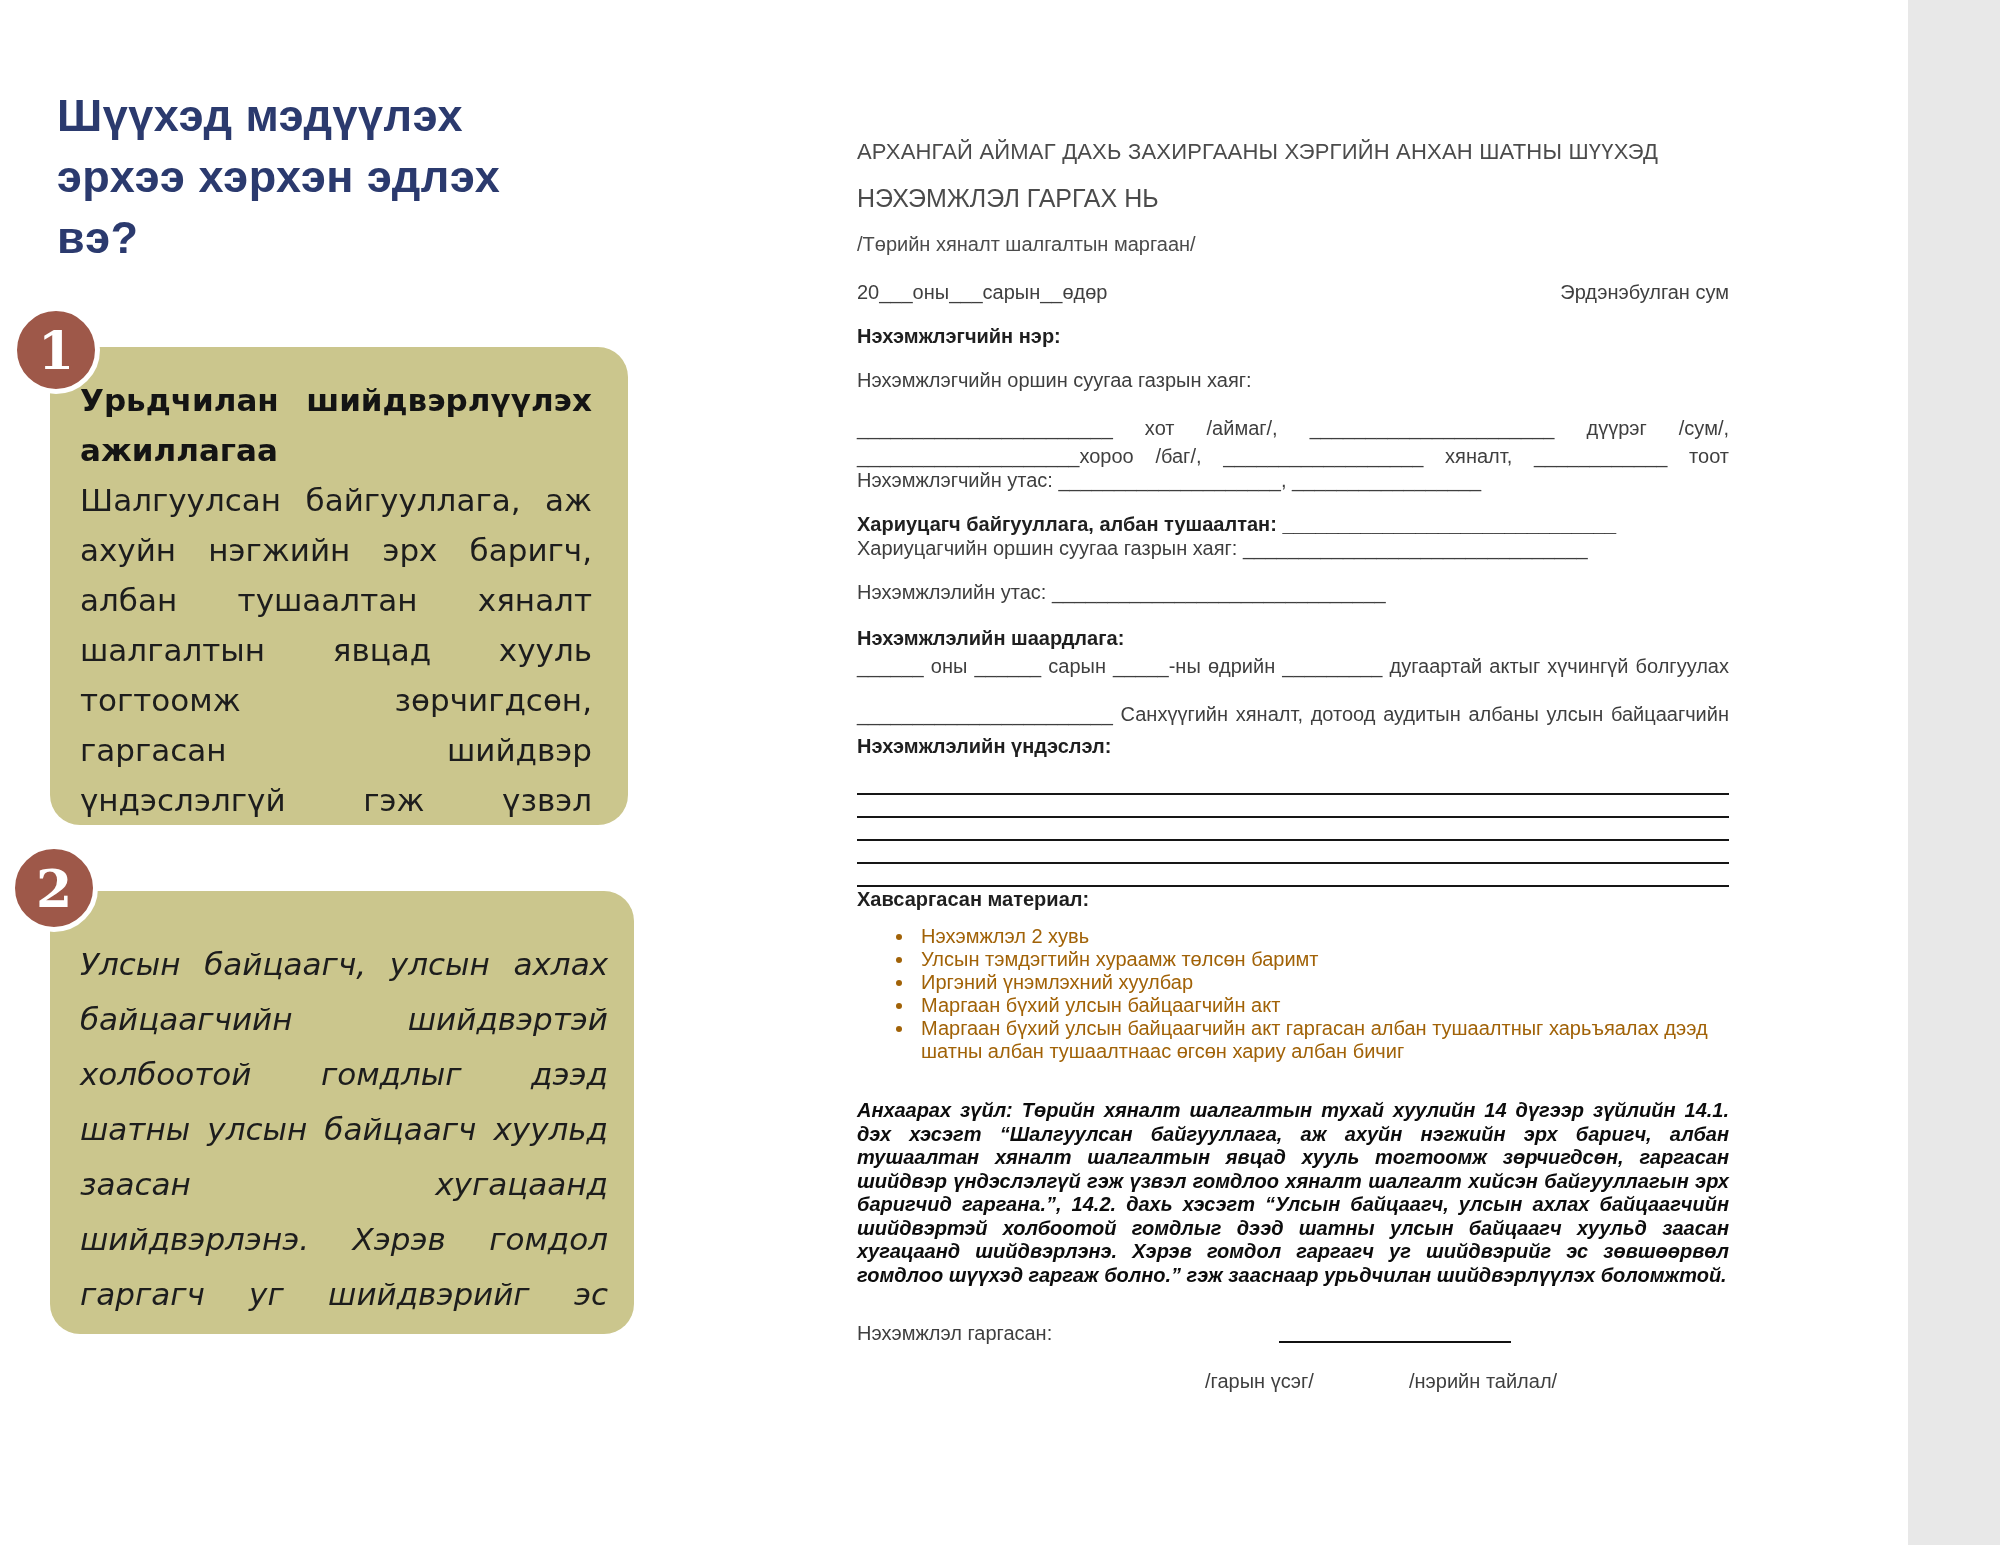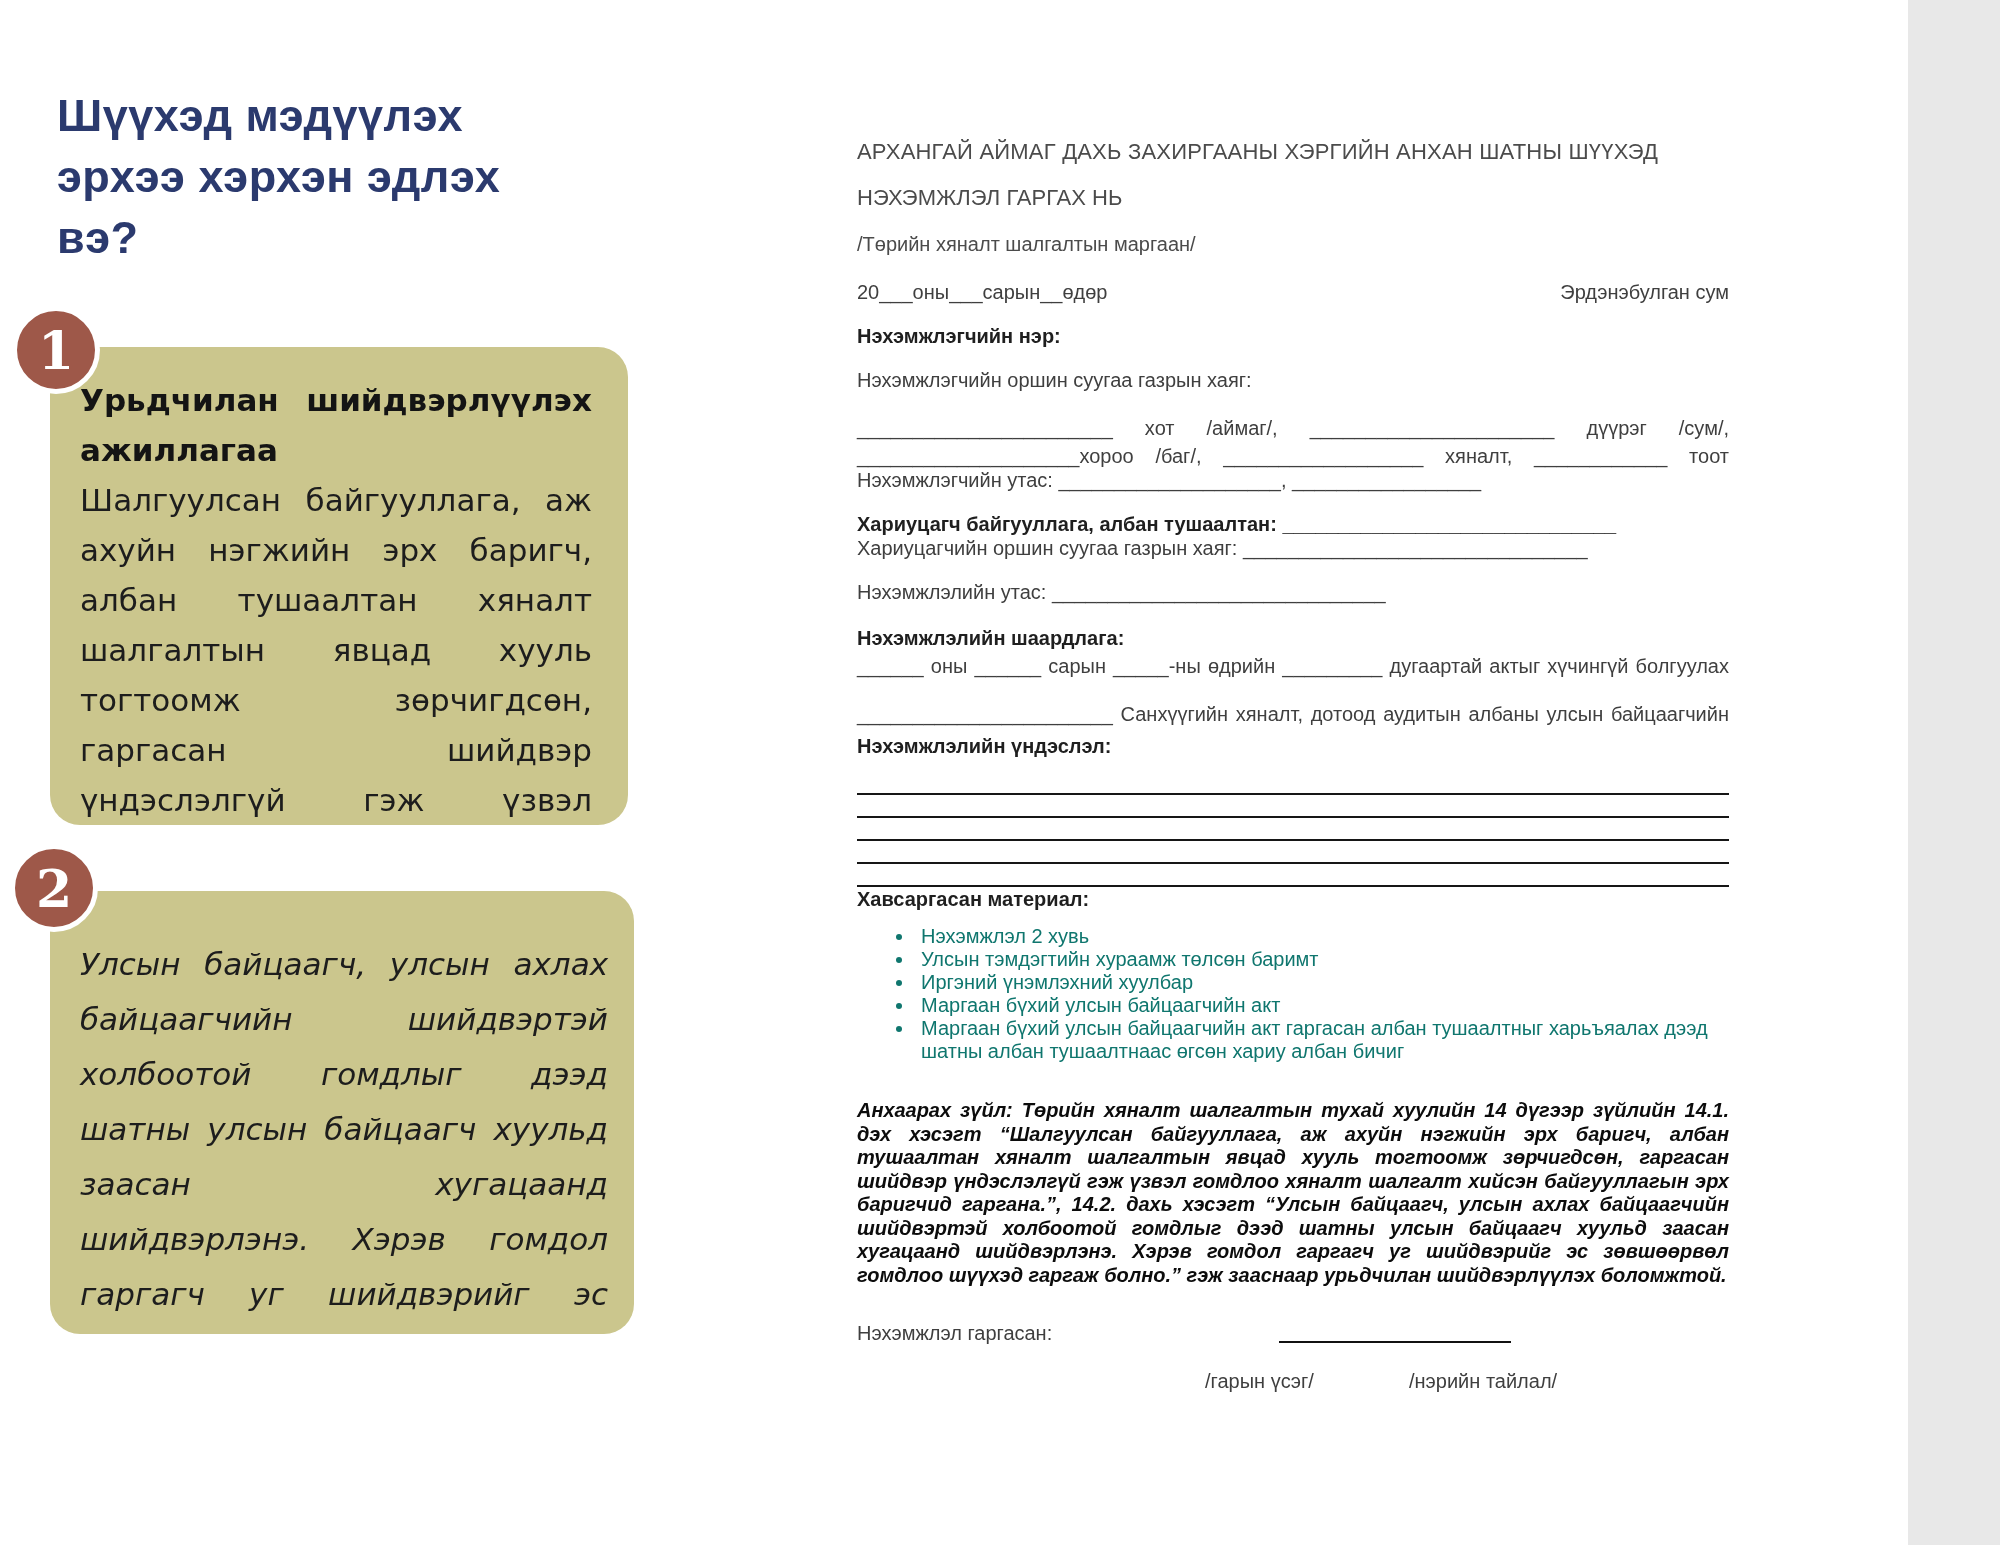--- a/index.html
+++ b/index.html
@@ -48,33 +48,33 @@
   }
   .box-2 .box-body{font-style:italic;line-height:55px;font-size:31px;}
   .box-2 .bold-term{font-weight:bold;}
   
   .form{
     position:absolute;left:857px;top:140px;width:872px;
     font-size:20px;line-height:24px;color:#3f3f3f;
   }
   .center{text-align:left;}
   .court-header{font-size:22px;color:#4b4b4b;letter-spacing:.2px;}
-  .doc-title{margin-top:22px;font-size:22px;color:#4b4b4b;}
+  .doc-title{margin-top:22px;font-size:25px;color:#4b4b4b;}
   .doc-subtitle{margin-top:22px;font-size:20px;color:#4b4b4b;}
   .date-row{margin-top:24px;display:flex;justify-content:space-between;}
   .lbl{color:#3f3f3f;}
   .lbl-b{font-weight:bold;color:#1f1f1f;}
   .mt20{margin-top:20px;} .mt18{} .mt22{margin-top:22px;}
   .mt24{margin-top:24px;} .mt4{margin-top:4px;} .mt8{margin-top:8px;}
   .jline{text-align:justify;text-align-last:justify;white-space:normal;}
   .thick-blank{font-weight:bold;color:#141414;letter-spacing:0;}
   .rule-line{height:21px;border-bottom:2px solid #161616;}
   .rule-first{margin-top:14px;}
   .attach-list{margin:14px 0 0 0;padding:0 0 0 58px;}
-  .attach-list li{margin:0;padding:0 0 0 6px;line-height:23px;color:#0f766e;}
+  .attach-list li{margin:0;padding:0 0 0 6px;line-height:23px;color:#a16207;}
   .notice{
     margin:36px 0 0 0;
     font-weight:bold;font-style:italic;
     font-size:20px;line-height:23.5px;
     color:#0c0c0c;text-align:justify;
   }
   .submitted-row{position:relative;margin-top:34px;height:24px;}
   .sig-line{
     position:absolute;left:422px;top:0;width:232px;height:20px;
     border-bottom:2px solid #111111;

